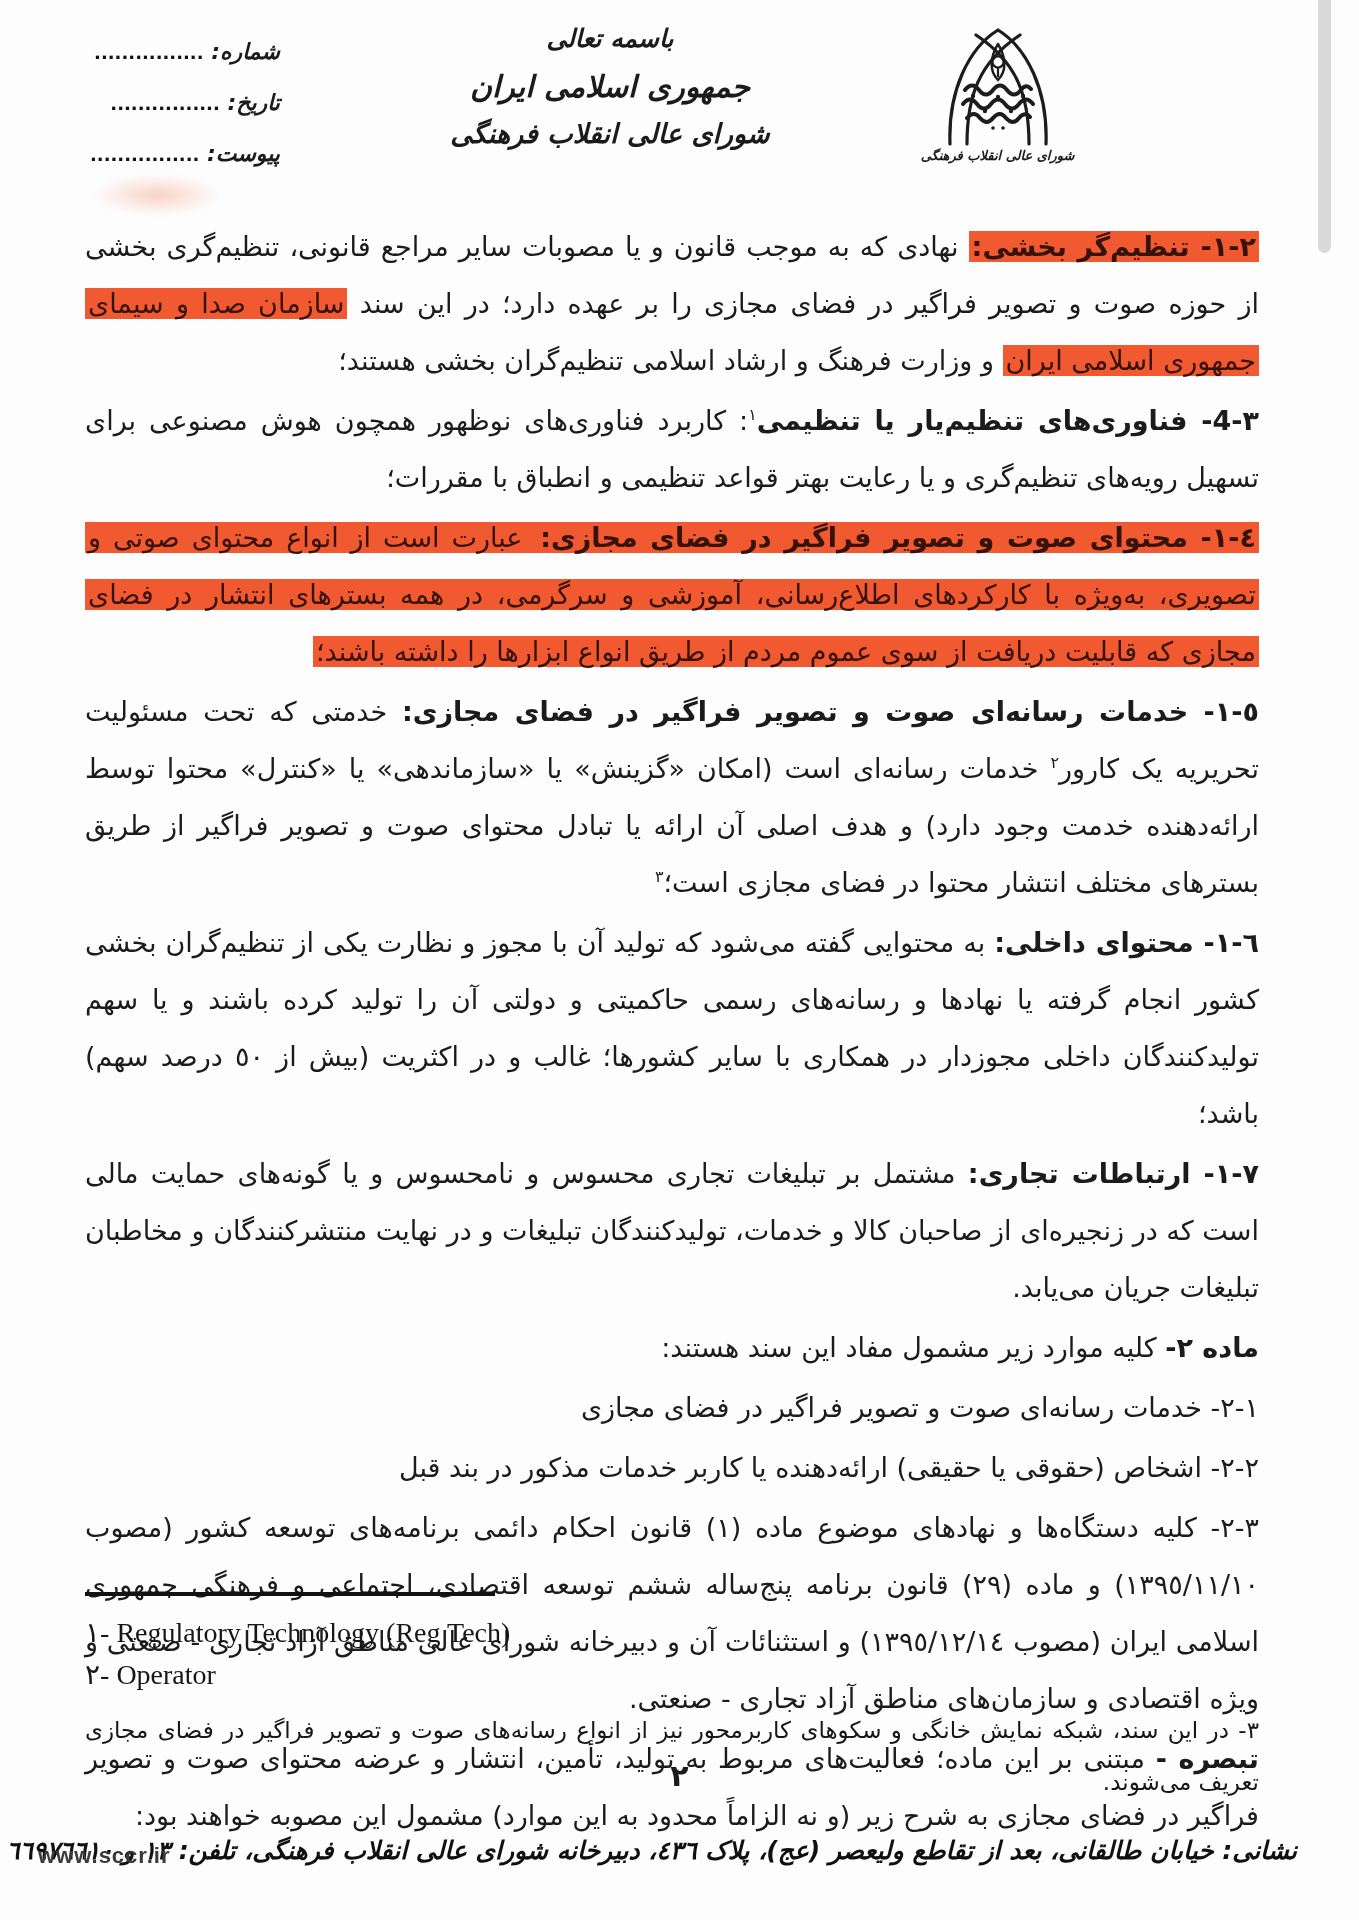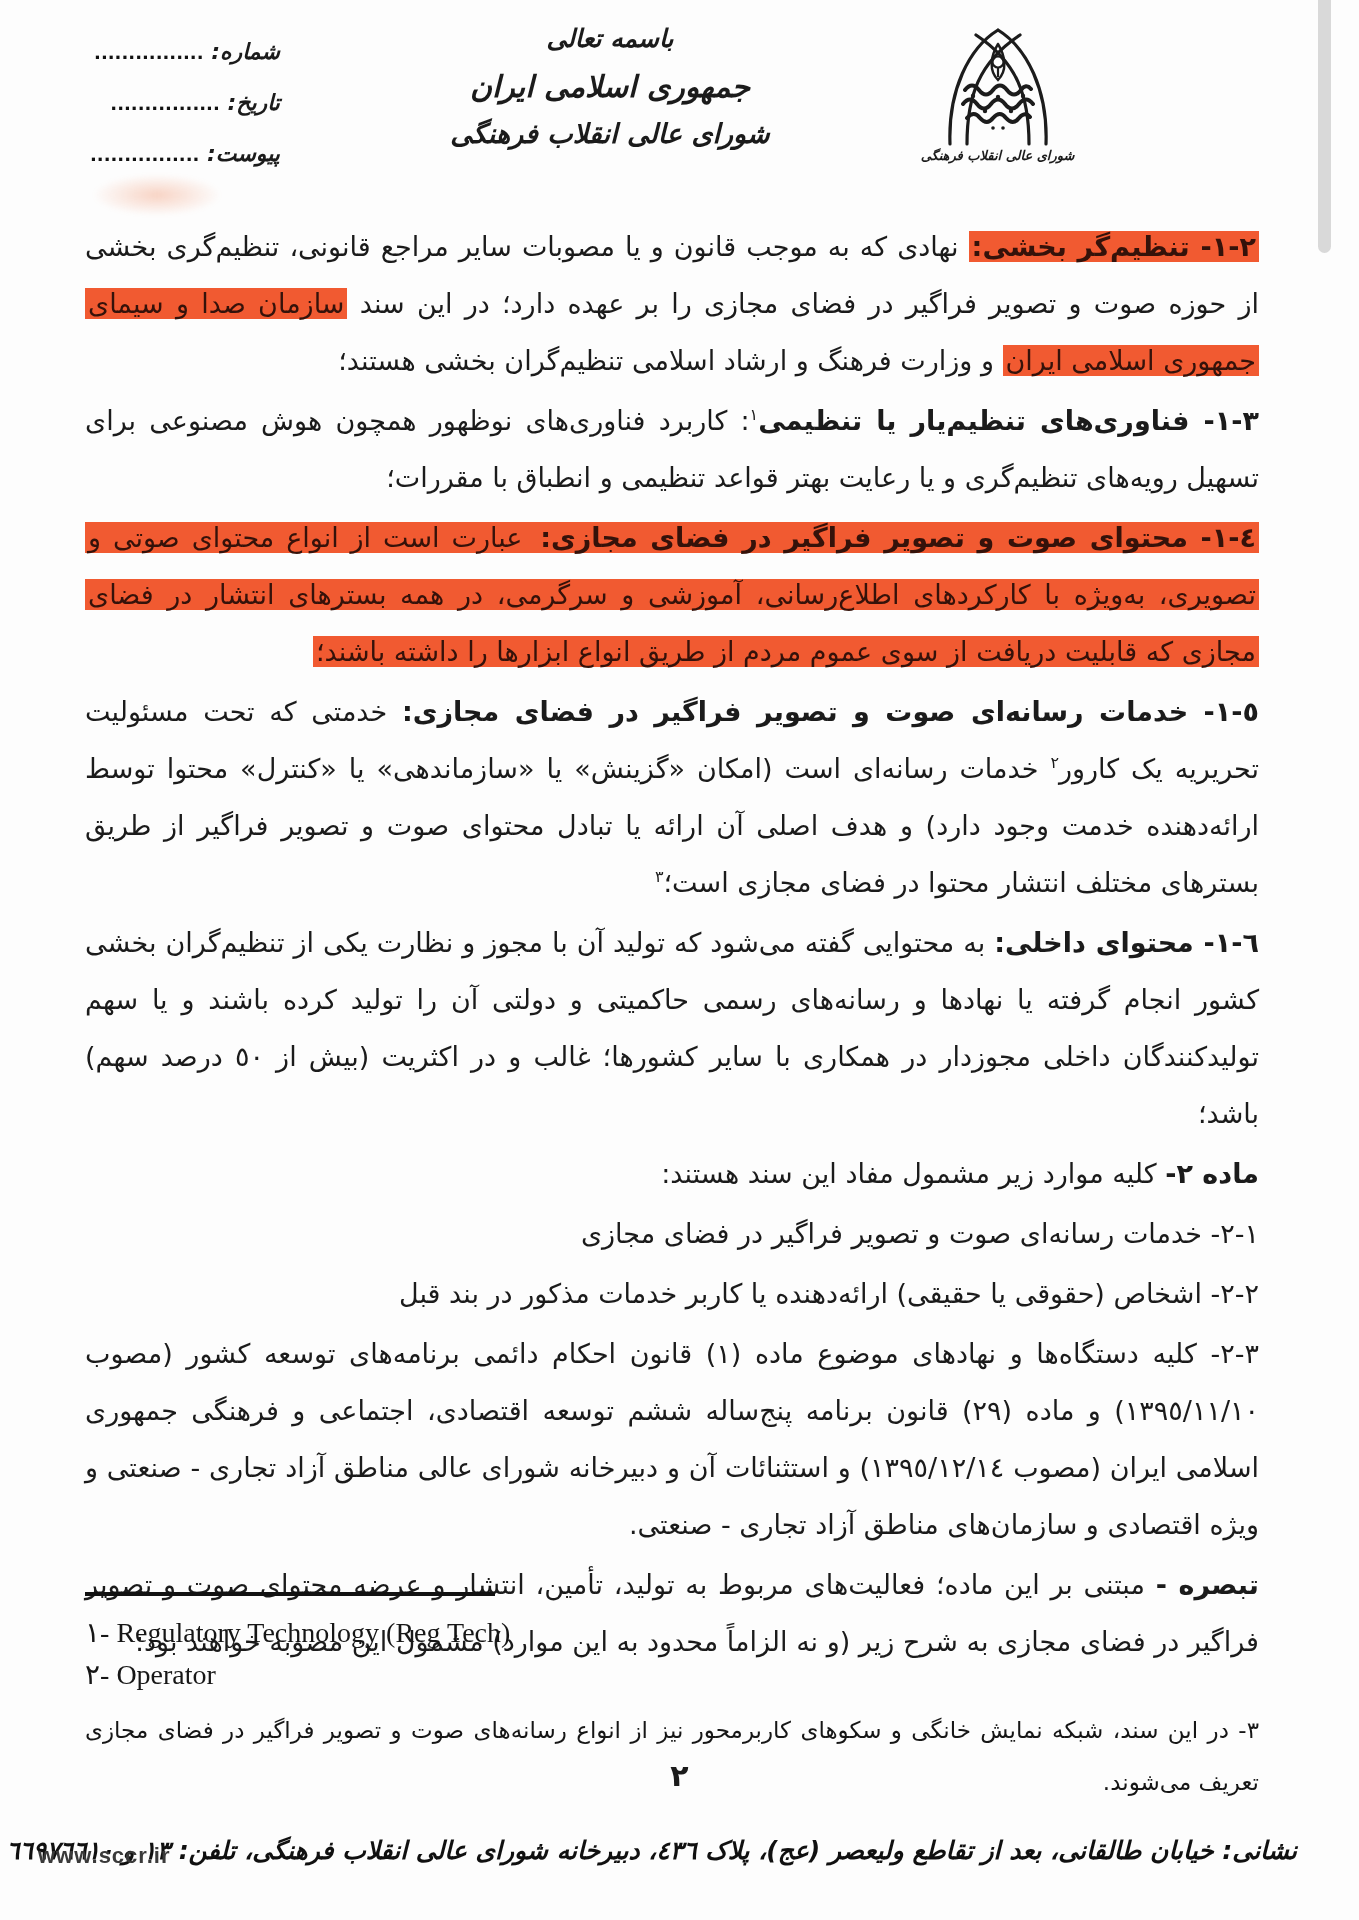--- a/index.html
+++ b/index.html
@@ -113,24 +113,25 @@
     </svg>
     <div class="logo-caption">شورای عالی انقلاب فرهنگی</div>
   </div>
 
   <div class="artifact"></div>
 
   <div class="scroll-thumb"></div>
 
   <div class="doc-body" id="paragraphs">
       <div class="para"><span class="b hl">٢-١- تنظیم‌گر بخشی:</span><span> نهادی که به موجب قانون و یا مصوبات سایر مراجع قانونی، تنظیم‌گری بخشی از حوزه صوت و تصویر فراگیر در فضای مجازی را بر عهده دارد؛ در این سند </span><span class="hl">سازمان صدا و سیمای جمهوری اسلامی ایران</span><span> و وزارت فرهنگ و ارشاد اسلامی تنظیم‌گران بخشی هستند؛</span></div>
-      <div class="para"><span class="b">٣-١- فناوری‌های تنظیم‌یار یا تنظیمی</span><sup>١</sup><span>: کاربرد فناوری‌های نوظهور همچون هوش مصنوعی برای تسهیل رویه‌های تنظیم‌گری و یا رعایت بهتر قواعد تنظیمی و انطباق با مقررات؛</span></div>
+      <div class="para"><span class="b">٣-4- فناوری‌های تنظیم‌یار یا تنظیمی</span><sup>١</sup><span>: کاربرد فناوری‌های نوظهور همچون هوش مصنوعی برای تسهیل رویه‌های تنظیم‌گری و یا رعایت بهتر قواعد تنظیمی و انطباق با مقررات؛</span></div>
       <div class="para"><span class="b hl">٤-١- محتوای صوت و تصویر فراگیر در فضای مجازی:</span><span class="hl"> عبارت است از انواع محتوای صوتی و تصویری، به‌ویژه با کارکردهای اطلاع‌رسانی، آموزشی و سرگرمی، در همه بسترهای انتشار در فضای مجازی که قابلیت دریافت از سوی عموم مردم از طریق انواع ابزارها را داشته باشند؛</span></div>
       <div class="para"><span class="b">٥-١- خدمات رسانه‌ای صوت و تصویر فراگیر در فضای مجازی:</span><span> خدمتی که تحت مسئولیت تحریریه یک کارور</span><sup>٢</sup><span> خدمات رسانه‌ای است (امکان «گزینش» یا «سازماندهی» یا «کنترل» محتوا توسط ارائه‌دهنده خدمت وجود دارد) و هدف اصلی آن ارائه یا تبادل محتوای صوت و تصویر فراگیر از طریق بسترهای مختلف انتشار محتوا در فضای مجازی است؛</span><sup>٣</sup></div>
       <div class="para"><span class="b">٦-١- محتوای داخلی:</span><span> به محتوایی گفته می‌شود که تولید آن با مجوز و نظارت یکی از تنظیم‌گران بخشی کشور انجام گرفته یا نهادها و رسانه‌های رسمی حاکمیتی و دولتی آن را تولید کرده باشند و یا سهم تولیدکنندگان داخلی مجوزدار در همکاری با سایر کشورها؛ غالب و در اکثریت (بیش از ٥٠ درصد سهم) باشد؛</span></div>
+      <div class="para"><span class="b">٧-١- ارتباطات تجاری:</span><span> مشتمل بر تبلیغات تجاری محسوس و نامحسوس و یا گونه‌های حمایت مالی است که در زنجیره‌ای از صاحبان کالا و خدمات، تولیدکنندگان تبلیغات و در نهایت منتشرکنندگان و مخاطبان تبلیغات جریان می‌یابد.</span></div>
       <div class="para"><span class="b">ماده ٢-</span><span> کلیه موارد زیر مشمول مفاد این سند هستند:</span></div>
       <div class="para"><span>١-٢- خدمات رسانه‌ای صوت و تصویر فراگیر در فضای مجازی</span></div>
       <div class="para"><span>٢-٢- اشخاص (حقوقی یا حقیقی) ارائه‌دهنده یا کاربر خدمات مذکور در بند قبل</span></div>
       <div class="para"><span>٣-٢- کلیه دستگاه‌ها و نهادهای موضوع ماده (١) قانون احکام دائمی برنامه‌های توسعه کشور (مصوب ١٣٩٥/١١/١٠) و ماده (٢٩) قانون برنامه پنج‌ساله ششم توسعه اقتصادی، اجتماعی و فرهنگی جمهوری اسلامی ایران (مصوب ١٣٩٥/١٢/١٤) و استثنائات آن و دبیرخانه شورای عالی مناطق آزاد تجاری - صنعتی و ویژه اقتصادی و سازمان‌های مناطق آزاد تجاری - صنعتی.</span></div>
       <div class="para"><span class="b">تبصره -</span><span> مبتنی بر این ماده؛ فعالیت‌های مربوط به تولید، تأمین، انتشار و عرضه محتوای صوت و تصویر فراگیر در فضای مجازی به شرح زیر (و نه الزاماً محدود به این موارد) مشمول این مصوبه خواهند بود:</span></div>
     </div>
 
   <div class="footnotes">
     <div class="fn-rule"></div>
     <div class="fn-ltr">

